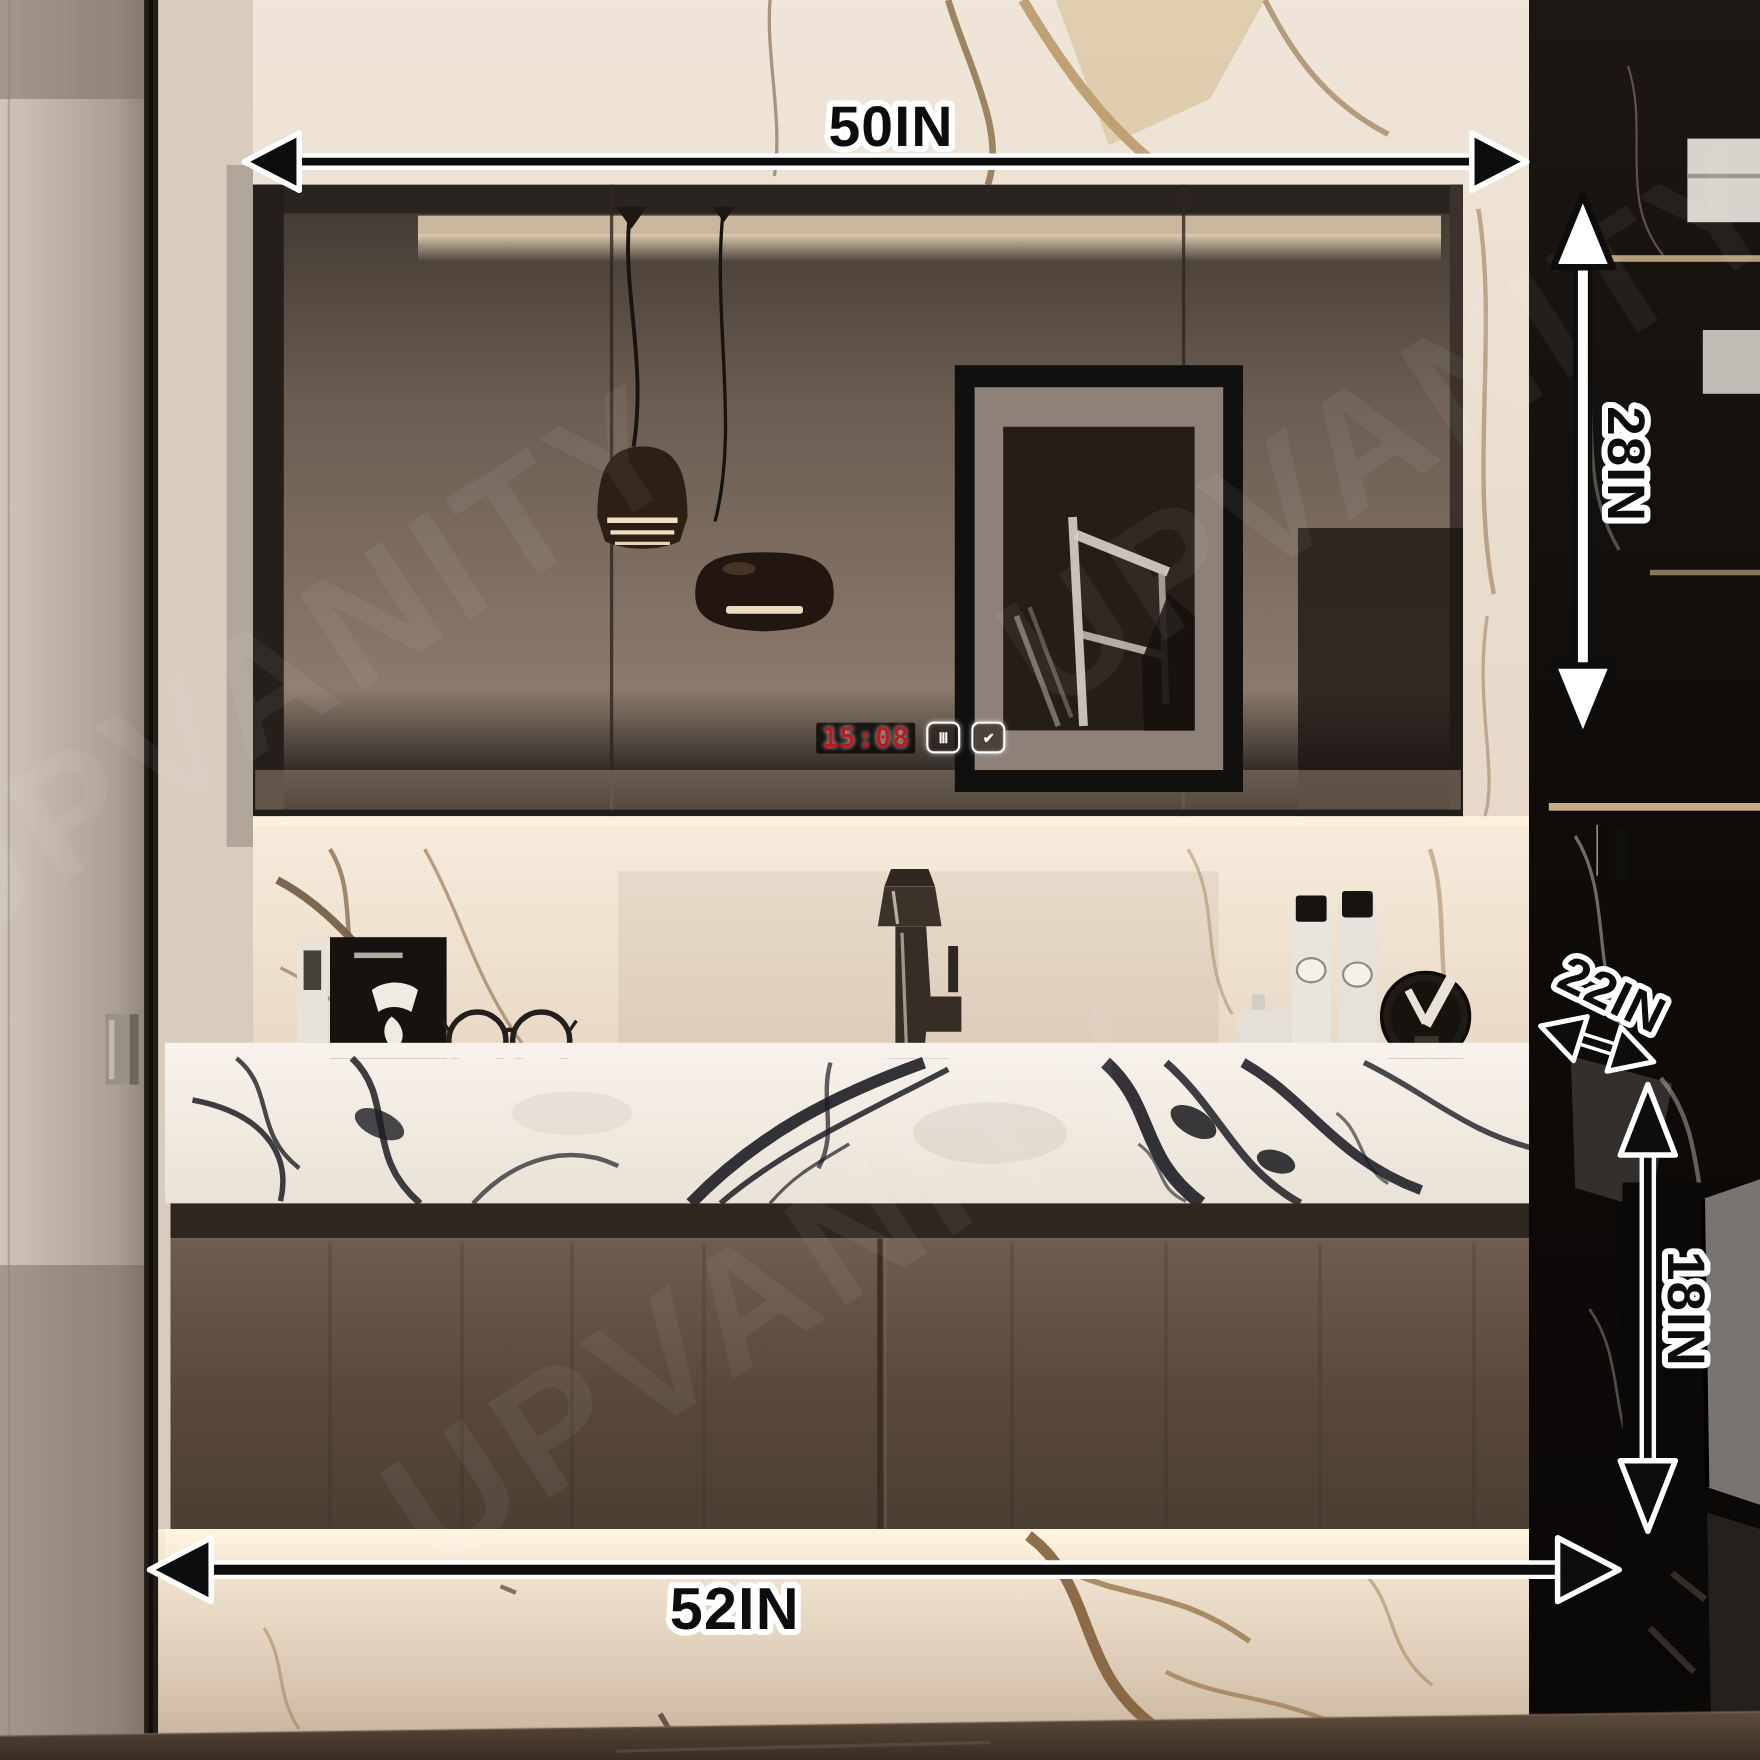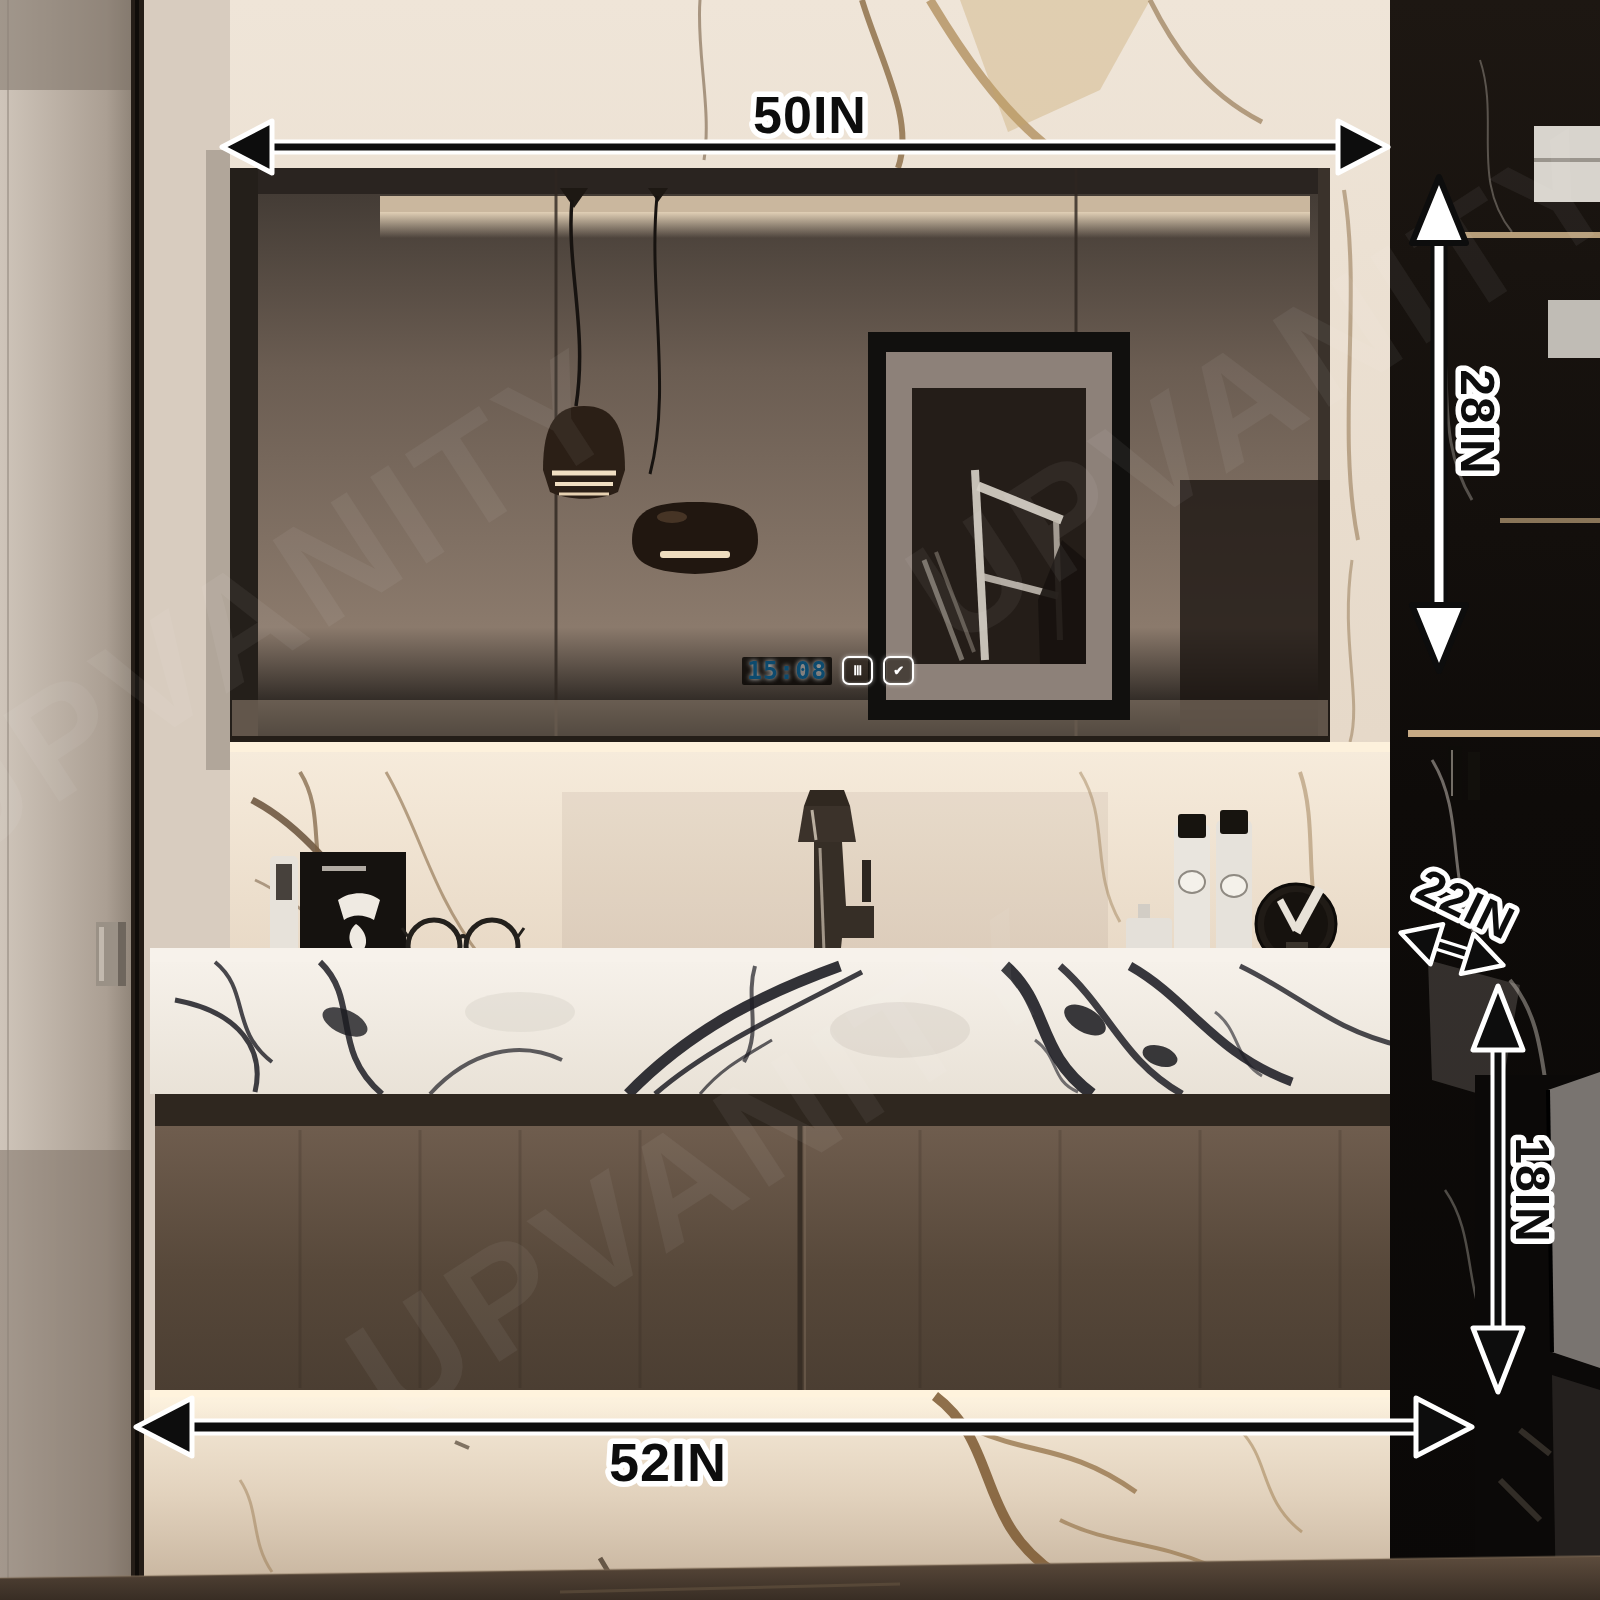--- a/index.html
+++ b/index.html
@@ -3,21 +3,21 @@
 <meta charset="utf-8">
 <style>
   html,body{margin:0;padding:0;background:#d8cdc1;}
   #stage{position:relative;width:1600px;height:1600px;overflow:hidden;
          font-family:"Liberation Sans",sans-serif;}
   #stage svg{position:absolute;left:0;top:0;}
   .dim-label{font-family:"Liberation Sans",sans-serif;font-weight:700;letter-spacing:1px;}
   
   .clock-row{position:absolute;left:742px;top:656px;display:flex;align-items:center;gap:10px;}
   .clock-time{font-family:"DejaVu Sans Mono",monospace;font-weight:700;font-size:25px;
-      line-height:26px;color:#0c4a6e;background:rgba(8,6,4,.82);padding:1px 5px;border-radius:2px;
+      line-height:26px;color:#b91c1c;background:rgba(8,6,4,.82);padding:1px 5px;border-radius:2px;
       text-shadow:0 0 5px rgba(255,255,255,.85);letter-spacing:1px;}
   .clock-icon{width:27px;height:25px;border:2.5px solid #ffffff;border-radius:7px;
       display:flex;align-items:center;justify-content:center;color:#ffffff;font-size:13px;
       font-weight:700;box-shadow:0 0 4px rgba(255,255,255,.5), inset 0 0 3px rgba(255,255,255,.4);
       background:rgba(20,15,10,.55);}
   
   .wm{position:absolute;font-weight:700;font-size:150px;letter-spacing:8px;
       color:rgba(255,255,255,.055);transform:rotate(-33deg);white-space:nowrap;
       pointer-events:none;user-select:none;}
 </style>

